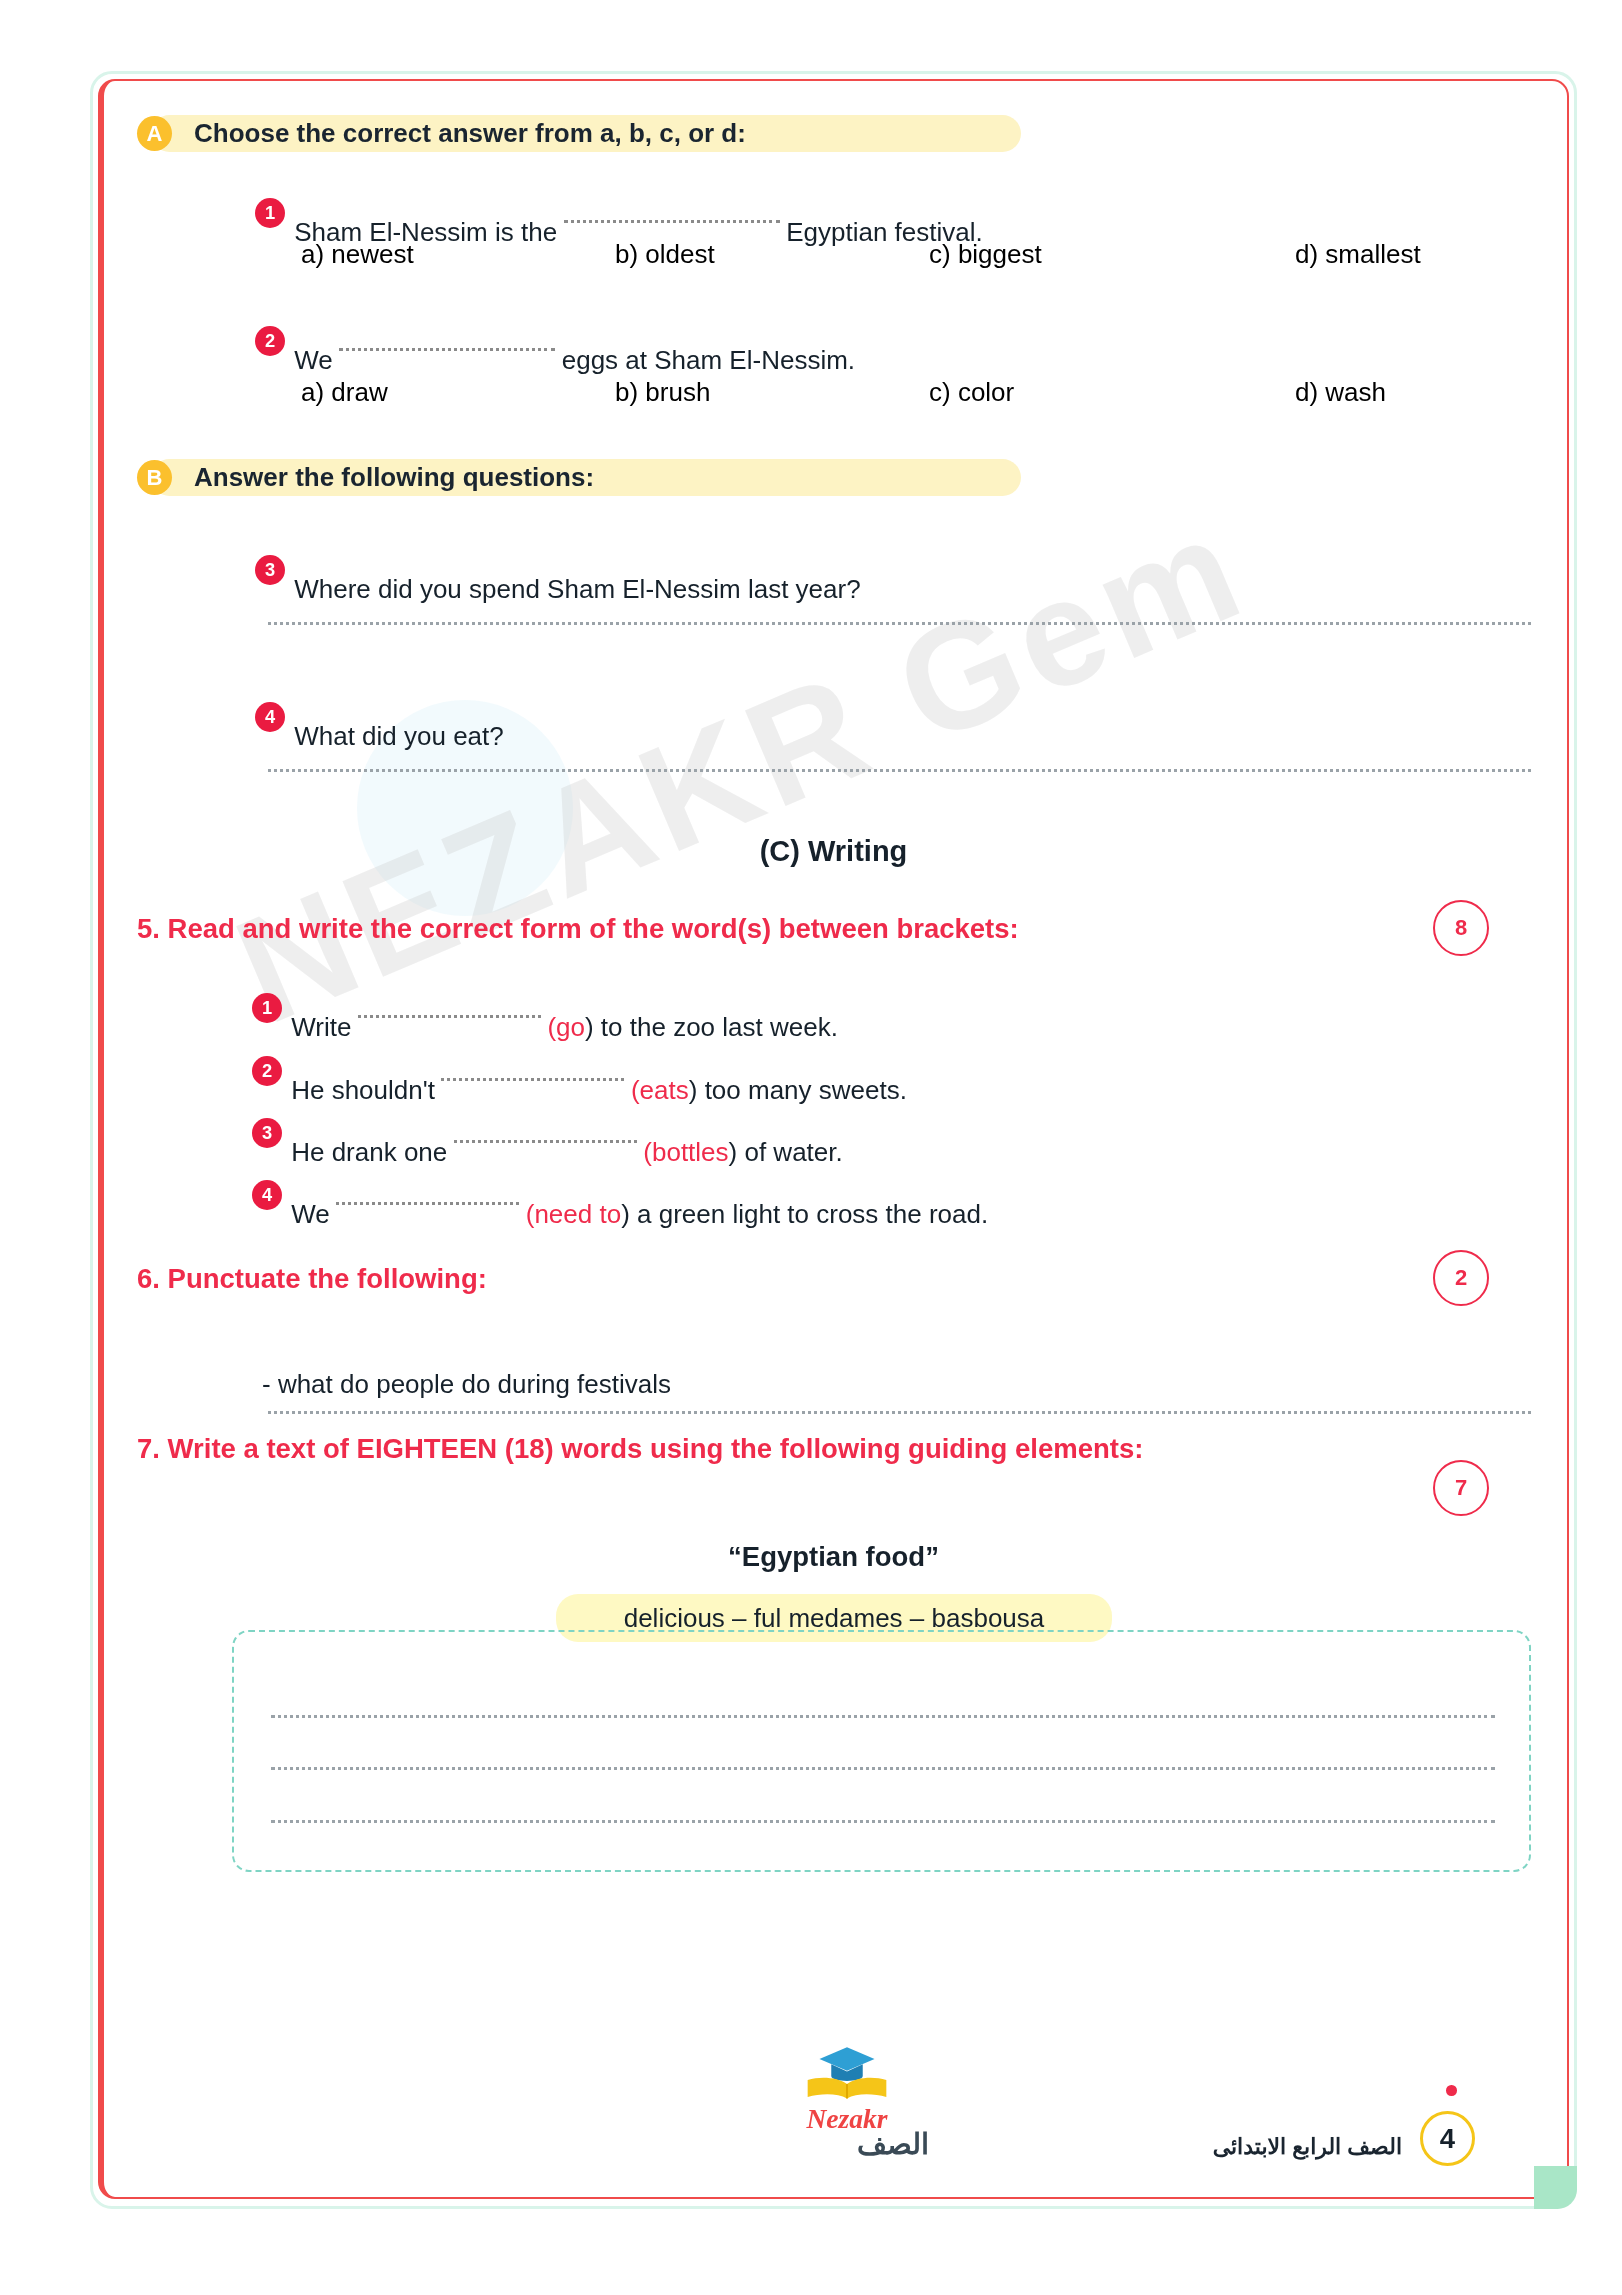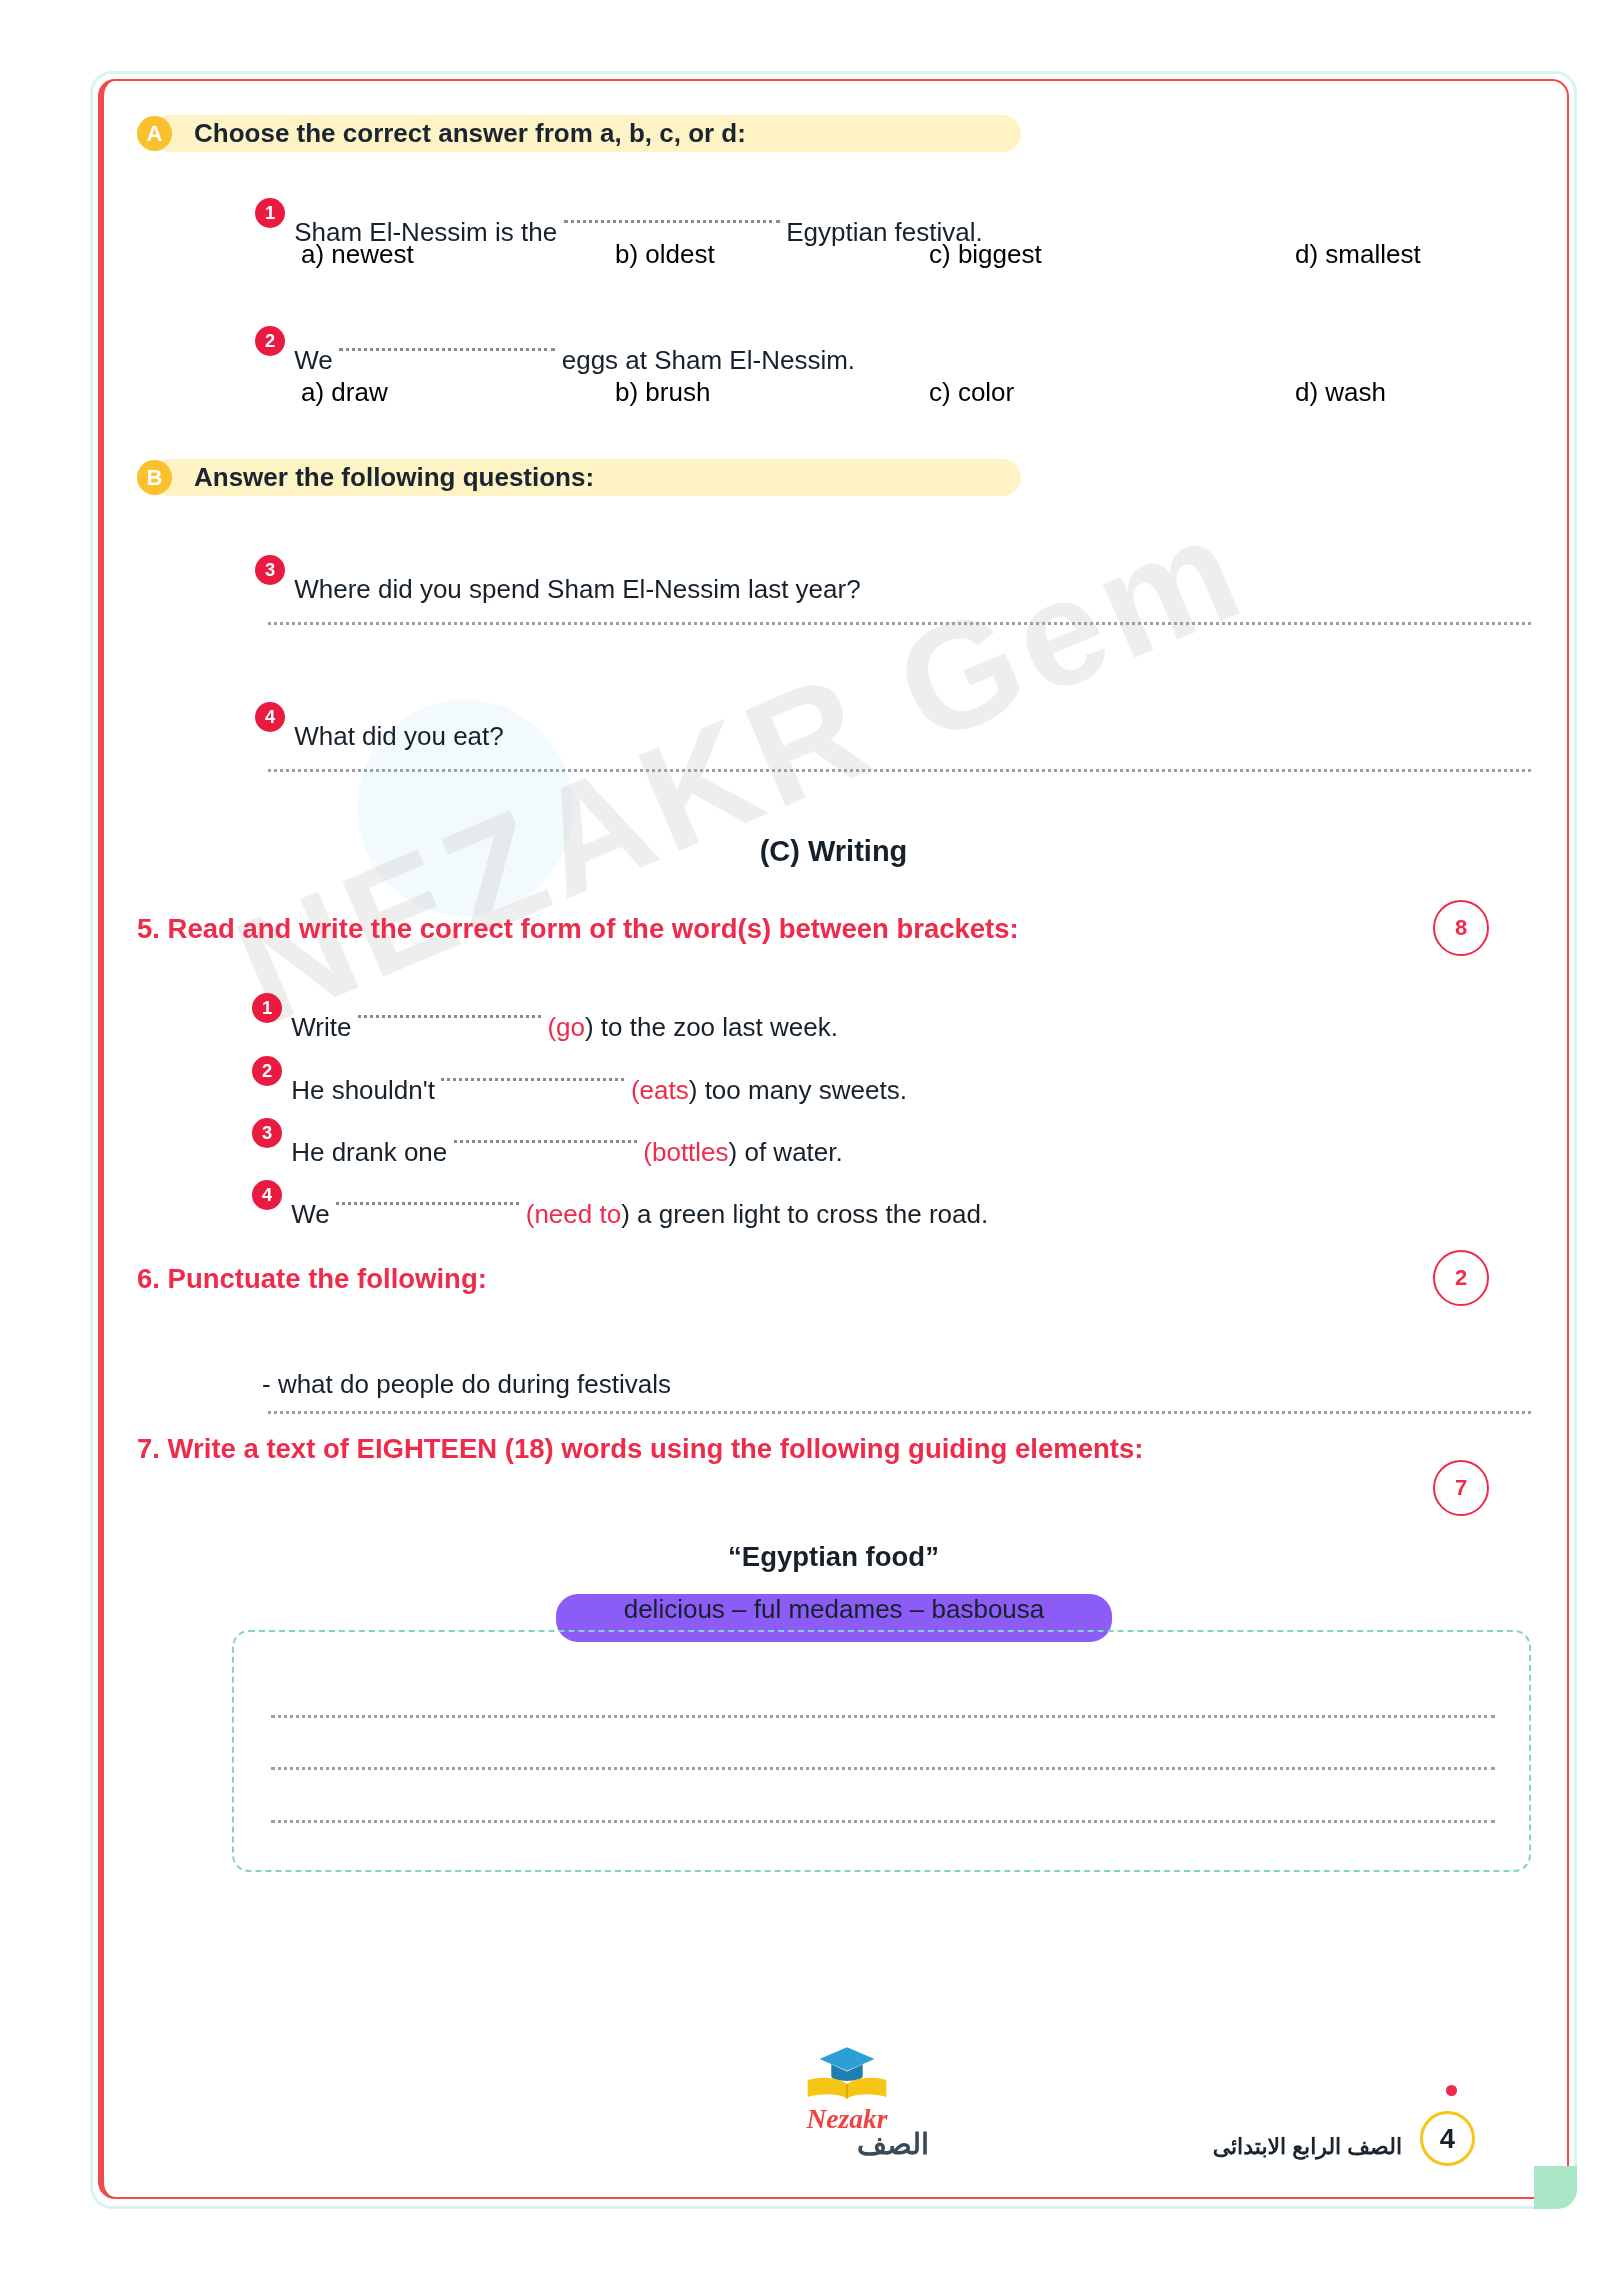--- a/index.html
+++ b/index.html
@@ -180,24 +180,24 @@
     font-size: 22px;
     display: flex; align-items: center; justify-content: center;
     background: #ffffff;
     box-sizing: border-box;
   }
 
   .paren-red { color: #ef2b4b; }
 
   .yellow-pill-center {
     position: absolute;
-    background: #8b5cf6;
+    background: #fef9c3;
     border-radius: 22px;
     height: 48px;
-    display: flex; justify-content: center;
+    display: flex; align-items: center; justify-content: center;
     font-size: 26px;
     color: #16212b;
     padding: 0 26px;
     box-sizing: border-box;
   }
 
   .answer-box {
     position: absolute;
     border: 2px dashed #7fd4c4;
     border-radius: 17px;

